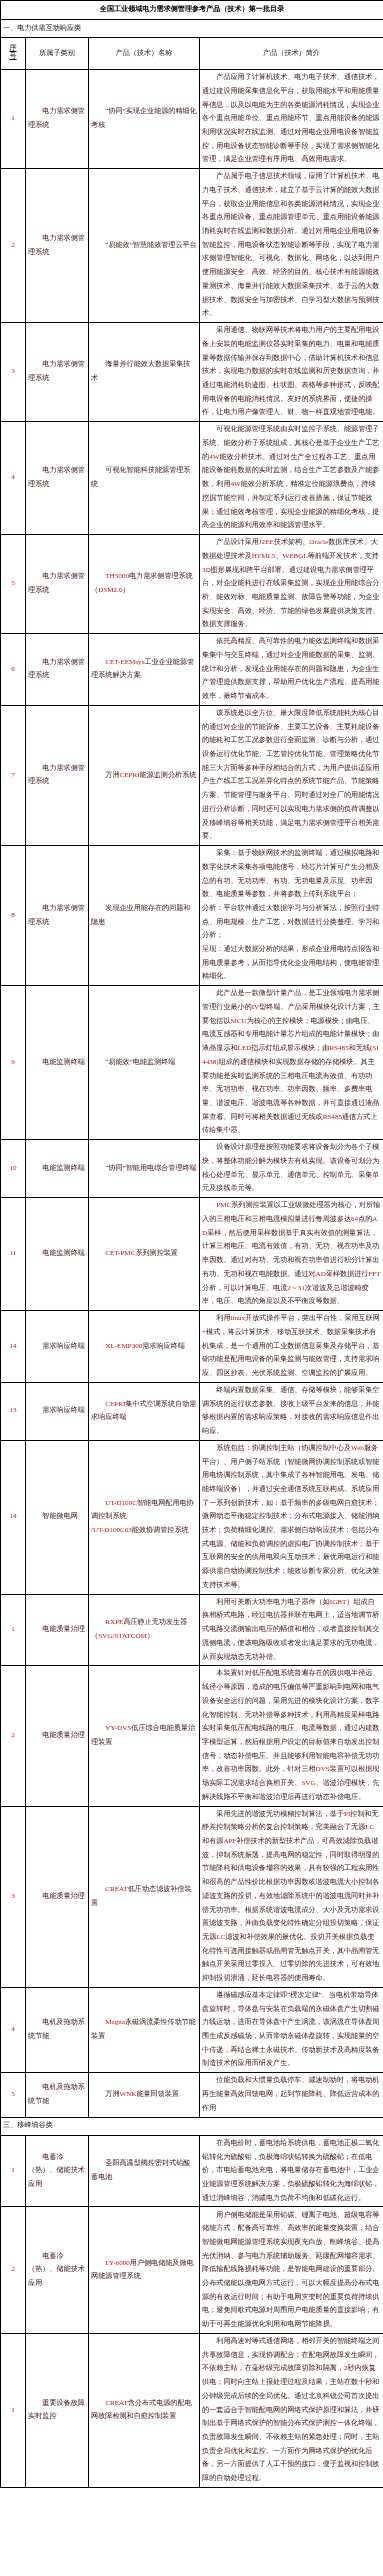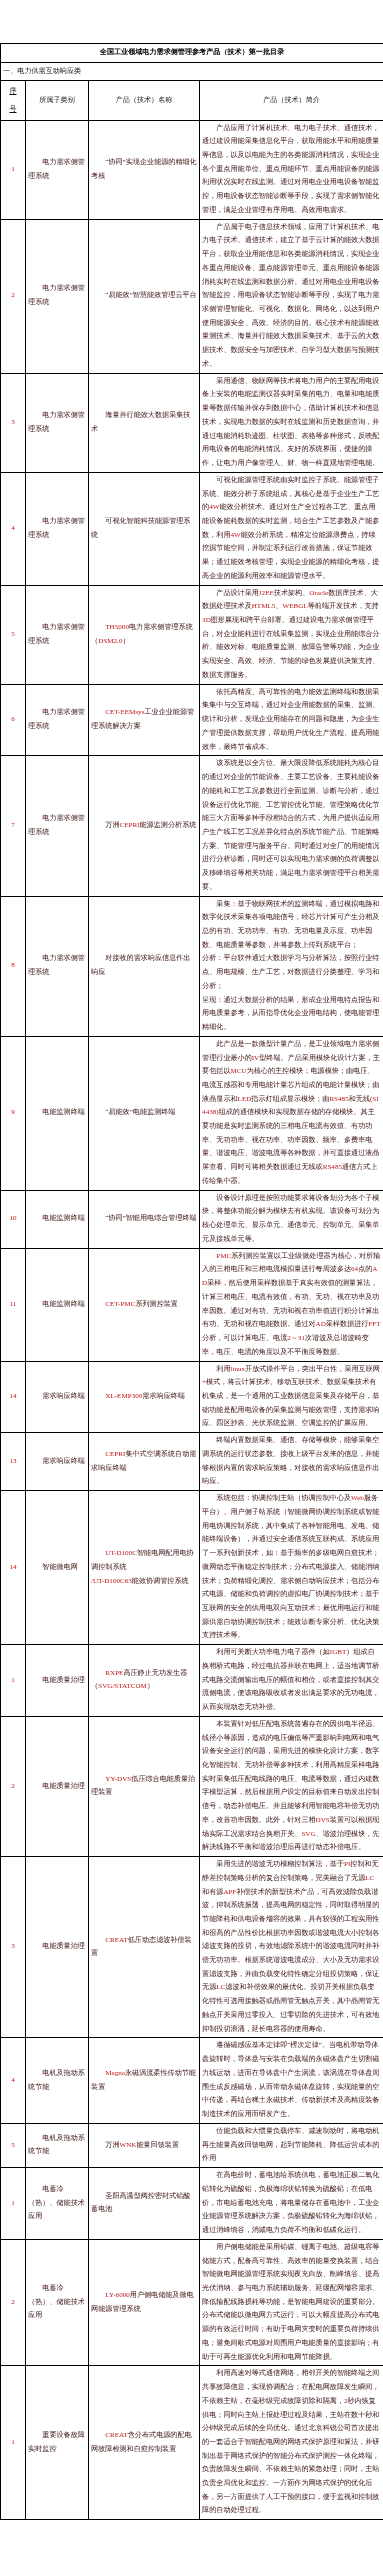--- a/index.html
+++ b/index.html
@@ -1,29 +1,29 @@
 <!DOCTYPE html>
 <html style="font-size:8.4px"><head>
 <meta charset="utf-8">
 <style>
   html,body{margin:0;padding:0;background:#ffffff;}
   body{font-family:"Liberation Serif","DejaVu Serif",serif;color:#3a0e0e;}
   .page{width:383px;margin:0 auto;}
-  table.catalog{border-collapse:collapse;width:383px;table-layout:fixed;margin-top:43px;}
+  table.catalog{border-collapse:collapse;width:383px;table-layout:fixed;}
   table.catalog td{border:0.5px solid #000;vertical-align:middle;
     font-size:7.1px;line-height:13.7px;padding:1.1px 2.1px;
     white-space:pre-wrap;word-break:break-all;overflow:hidden;}
   table.catalog{border:1.1px solid #000;}
   td.title-cell{height:16px;text-align:center;font-weight:bold;font-size:8.4px;
     color:#000;line-height:10.6px;white-space:normal;}
   td.section-cell{height:15px;font-size:8px;color:#111;padding-left:11.6px;
     line-height:11.6px;}
   td.colhead{height:28.5px;text-align:center;font-size:7.7px;color:#111;
     text-indent:0;}
-  .vert{display:inline-block;width:1.05em;line-height:18px;text-decoration:underline;}
+  .vert{display:inline-block;width:1.05em;line-height:8px;text-decoration:underline;}
   td.no-cell{text-align:center;}
   td.cat-cell,td.name-cell{}
   td.intro-cell{}
   .latin{color:#c01818;}
 </style>
 </head>
 <body>
 
 <div class="page">
   <table class="catalog">
@@ -84,21 +84,21 @@
         </tr>
         <tr>
           <td class="no-cell hl"><span class="latin">7</span></td>
           <td class="cat-cell hl">　　电力需求侧管理系统</td>
           <td class="name-cell hl">　　万洲<span class="latin">CEPRI</span>能源监测分析系统</td>
           <td class="intro-cell hl">　　该系统是以全方位、最大限度降低系统能耗为核心目的通过对企业的节能设备、主要工艺设备、主要耗能设备的能耗和工艺工况参数进行全面监测、诊断与分析，通过设备运行优化节能、工艺管控优化节能、管理策略优化节能三大方面等多种手段相结合的方式，为用户提供适应用户生产线工艺工况差异化特点的系统节能产品、节能策略方案、节能管理与服务平台。同时通过对全厂的用能情况进行分析诊断，同时还可以实现电力需求侧的负荷调整以及移峰填谷等相关功能，满足电力需求侧管理平台相关需要。</td>
         </tr>
         <tr>
           <td class="no-cell hl"><span class="latin">8</span></td>
           <td class="cat-cell hl">　　电力需求侧管理系统</td>
-          <td class="name-cell hl">　　对接收的需求响应信息作出响应</td>
+          <td class="name-cell hl">　　发现企业用能存在的问题和隐患</td>
           <td class="intro-cell hl">　　采集：基于物联网技术的监测终端，通过模拟电路和数字化技术采集各项电能信号，经芯片计算可产生分相及总的有功、无功功率、有功、无功电量及示度、功率因数、电能质量等参数，并将参数上传到系统平台；
 分析：平台软件通过大数据学习与分析算法，按照行业特点、用电规模、生产工艺，对数据进行分类整理、学习和分析；
 呈现：通过大数据分析的结果，形成企业用电特点报告和用电质量参考，从而指导优化企业用电结构，使电能管理精细化。</td>
         </tr>
         <tr>
           <td class="no-cell hl"><span class="latin">9</span></td>
           <td class="cat-cell hl">　　电能监测终端</td>
           <td class="name-cell hl">　　“易能效”电能监测终端</td>
           <td class="intro-cell hl">　　此产品是一款微型计量产品，是工业领域电力需求侧管理行业最小的<span class="latin">IV</span>型终端。产品采用模块化设计方案，主要包括以<span class="latin">MCU</span>为核心的主控模块；电源模块；由电压、电流互感器和专用电能计量芯片组成的电能计量模块；由液晶显示和<span class="latin">LED</span>指示灯组成显示模块；由<span class="latin">RS485</span>和无线<span class="latin">(SI4438)</span>组成的通信模块和实现数据存储的存储模块。其主要功能是实时监测系统的三相电压电流有效值、有功功率、无功功率、视在功率、功率因数、频率、多费率电量、谐波电压、谐波电流等各种数据，并可直接通过液晶屏查看。同时可将相关数据通过无线或<span class="latin">RS485</span>通信方式上传给集中器。</td>
         </tr>
@@ -157,20 +157,23 @@
           <td class="name-cell hl">　　<span class="latin">Magna</span>永磁涡流柔性传动节能装置</td>
           <td class="intro-cell hl">　　遵循磁感应基本定律即“楞次定律”。当电机带动导体盘旋转时，导体盘与安装在负载端的永磁体盘产生切割磁力线运动，进而在导体盘中产生涡流，该涡流在导体盘周围生成反感磁场，从而带动永磁体盘旋转，实现能量的空中传递，再结合稀土永磁技术、传动新技术及高精度装备制造技术的应用而研发产生。</td>
         </tr>
         <tr>
           <td class="no-cell hl"><span class="latin">5</span></td>
           <td class="cat-cell hl">　　电机及拖动系统节能</td>
           <td class="name-cell hl">　　万洲<span class="latin">WNK</span>能量回馈装置</td>
           <td class="intro-cell hl">　　位能负载和大惯量负载停车、减速制动时，将电动机再生能量高效回馈电网，起到节能降耗、降低运营成本的作用</td>
         </tr>
         <tr>
+          <td class="section-cell" colspan="4">三、移峰填谷类</td>
+        </tr>
+        <tr>
           <td class="no-cell hl"><span class="latin">1</span></td>
           <td class="cat-cell hl">　　电蓄冷（热）、储能技术应用</td>
           <td class="name-cell hl">　　圣阳高温型阀控密封式铅酸蓄电池</td>
           <td class="intro-cell hl">　　在高电价时，蓄电池给系统供电，蓄电池正极二氧化铅转化为硫酸铅，负极海绵状铅转换为硫酸铅；在低电价，市电给蓄电池充电，将电量储存在蓄电池中，工业企业能源管理系统解决方案，负极硫酸铅转化为海绵状铅，通过消峰填谷，消减电力负荷不均衡和低碳化运行。</td>
         </tr>
         <tr>
           <td class="no-cell hl"><span class="latin">2</span></td>
           <td class="cat-cell hl">　　电蓄冷（热）、储能技术应用</td>
           <td class="name-cell hl">　　<span class="latin">LY-6000</span>用户侧电储能及微电网能源管理系统</td>
           <td class="intro-cell hl">　　用户侧电储能是采用铅碳、锂离子电池、超级电容等储能方式，配备高可靠性、高效率的能量变换装置，结合智能微电网能源管理系统实现夜充白放、削峰填谷、提高光伏消纳、参与电力系统辅助服务、延缓配网增容需求、降低输配线路损耗等功能，是智能电网建设的重要部分。分布式储能以微电网方式运行，可以大幅度提高分布式电源的有效运行时间；有助于电网灾变时的重要负荷持续供电；避免间歇式电源对周围用户电能质量的直接影响；有助于可再生能源优化利用和电网节能降损。</td>

